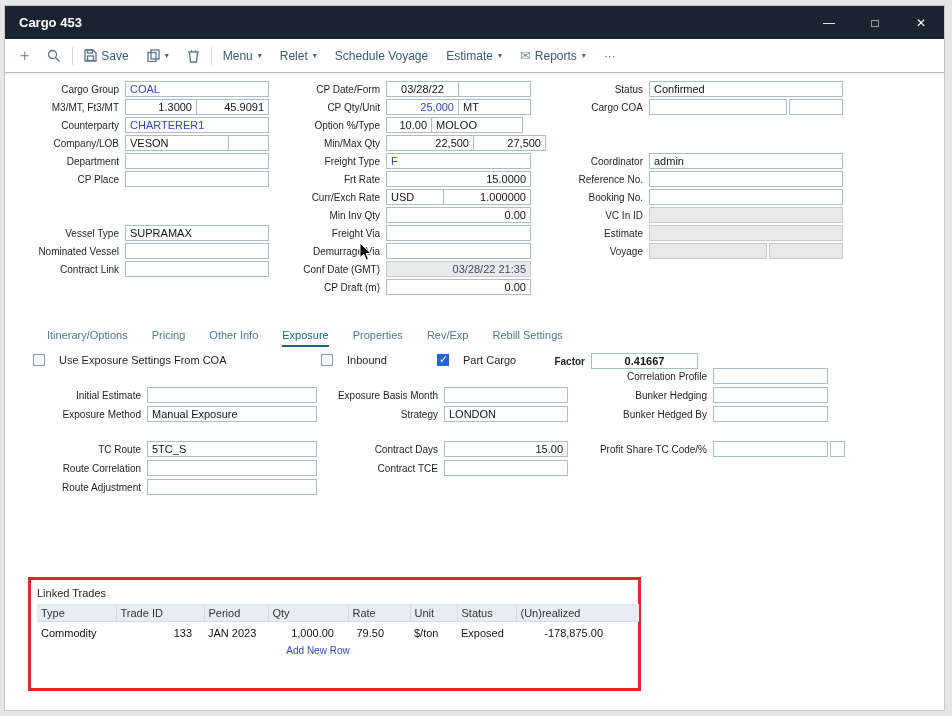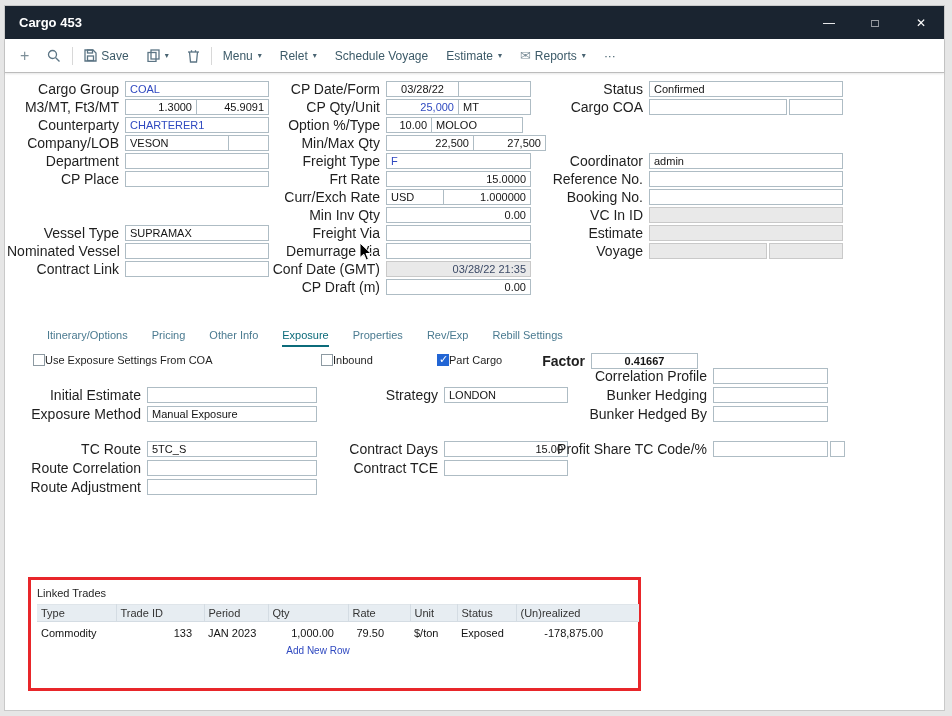--- a/index.html
+++ b/index.html
@@ -32,40 +32,40 @@
   }
   .tb-item { display: flex; align-items: center; gap: 4px; padding: 0 9px; font-size: 12px; color: #3c5a68; height: 100%; white-space: nowrap; }
   .tb-item .glyph { color: #7d8f99; font-size: 16px; line-height: 1; }
   .caret { font-size: 8px; color: #4a6472; margin-left: 1px; }
   .tb-sep { width: 1px; height: 18px; background: #d8d8d8; margin: 0 2px; }
   .tb-icon { stroke: #5b7484; fill: none; stroke-width: 1.3; }
   
   .fcol { position: absolute; }
   .fr { display: flex; align-items: center; height: 16px; margin-bottom: 2px; }
   .fr19 { margin-bottom: 3px; }
-  .flabel { font-size: 14px; color: #1f1f1f; text-align: right; padding-right: 6px; white-space: nowrap; flex: none; }
+  .flabel { font-size: 10px; color: #1f1f1f; text-align: right; padding-right: 6px; white-space: nowrap; flex: none; }
   .fld {
     height: 16px; border: 1px solid #aebcc4; background: #fff;
     font-size: 11px; color: #141414; padding: 0 4px;
     display: flex; align-items: center; white-space: nowrap; overflow: hidden;
     flex: none;
   }
   .fld.join { margin-left: -1px; }
   .fld.gap { margin-left: 2px; }
   .fld.blue { color: #2f49c0; }
   .fld.right { justify-content: flex-end; }
   .fld.center { justify-content: center; }
   .fld.ro { background: #e9e9e9; border-color: #c9c9c9; color: #3c4a66; }
   .spacer36 { height: 36px; }
   
   .tabs { position: absolute; left: 26px; top: 323px; display: flex; gap: 24px; margin-left: 16px; }
   .tab { font-size: 11px; color: #4a7a90; padding-bottom: 4px; cursor: default; }
   .tab.active { color: #0b6b7a; border-bottom: 2px solid #0b6b7a; }
   
-  .cb { position: absolute; display: flex; align-items: center; gap: 0; font-size: 11px; color: #1f1f1f; height: 14px; }
+  .cb { position: absolute; display: flex; align-items: center; gap: 14px; font-size: 11px; color: #1f1f1f; height: 14px; }
   .cb-box { width: 12px; height: 12px; border: 1px solid #8d9aa2; background: #fff; flex: none; position: relative; }
   .cb-box.checked { background: #2265d4; border-color: #2265d4; }
   .cb-box.checked::after { content: "✓"; position: absolute; left: 1px; top: -2px; color: #fff; font-size: 11px; }
   
   .red-annotation { position: absolute; left: 23px; top: 571px; width: 613px; height: 114px; border: 3px solid #e8262a; pointer-events: none; }
   .lt { position: absolute; left: 32px; top: 581px; width: 602px; }
   .lt-title { font-size: 11px; color: #1f1f1f; margin-bottom: 5px; }
   table.lt-table { width: 602px; border-collapse: collapse; table-layout: fixed; }
   table.lt-table th {
     background: #e7edf2; font-weight: normal; text-align: left;
@@ -322,20 +322,24 @@
       <span class="flabel" style="width:140px">Initial Estimate</span>
       <div class="fld" style="width:170px"></div>
     </div>
     <div class="fr fr19">
       <span class="flabel" style="width:140px">Exposure Method</span>
       <div class="fld" style="width:170px">Manual Exposure</div>
     </div>
   </div>
 
   <div class="fcol" style="left:296px; top:381px;">
+    <div class="fr fr19">
+      <span class="flabel" style="width:143px">Exposure Basis Month</span>
+      <div class="fld" style="width:124px"></div>
+    </div>
     <div class="fr fr19">
       <span class="flabel" style="width:143px">Strategy</span>
       <div class="fld" style="width:124px">LONDON</div>
     </div>
   </div>
 
   <div class="fcol" style="left:526px; top:362px;">
     <div class="fr fr19">
       <span class="flabel" style="width:182px">Correlation Profile</span>
       <div class="fld" style="width:115px"></div>

